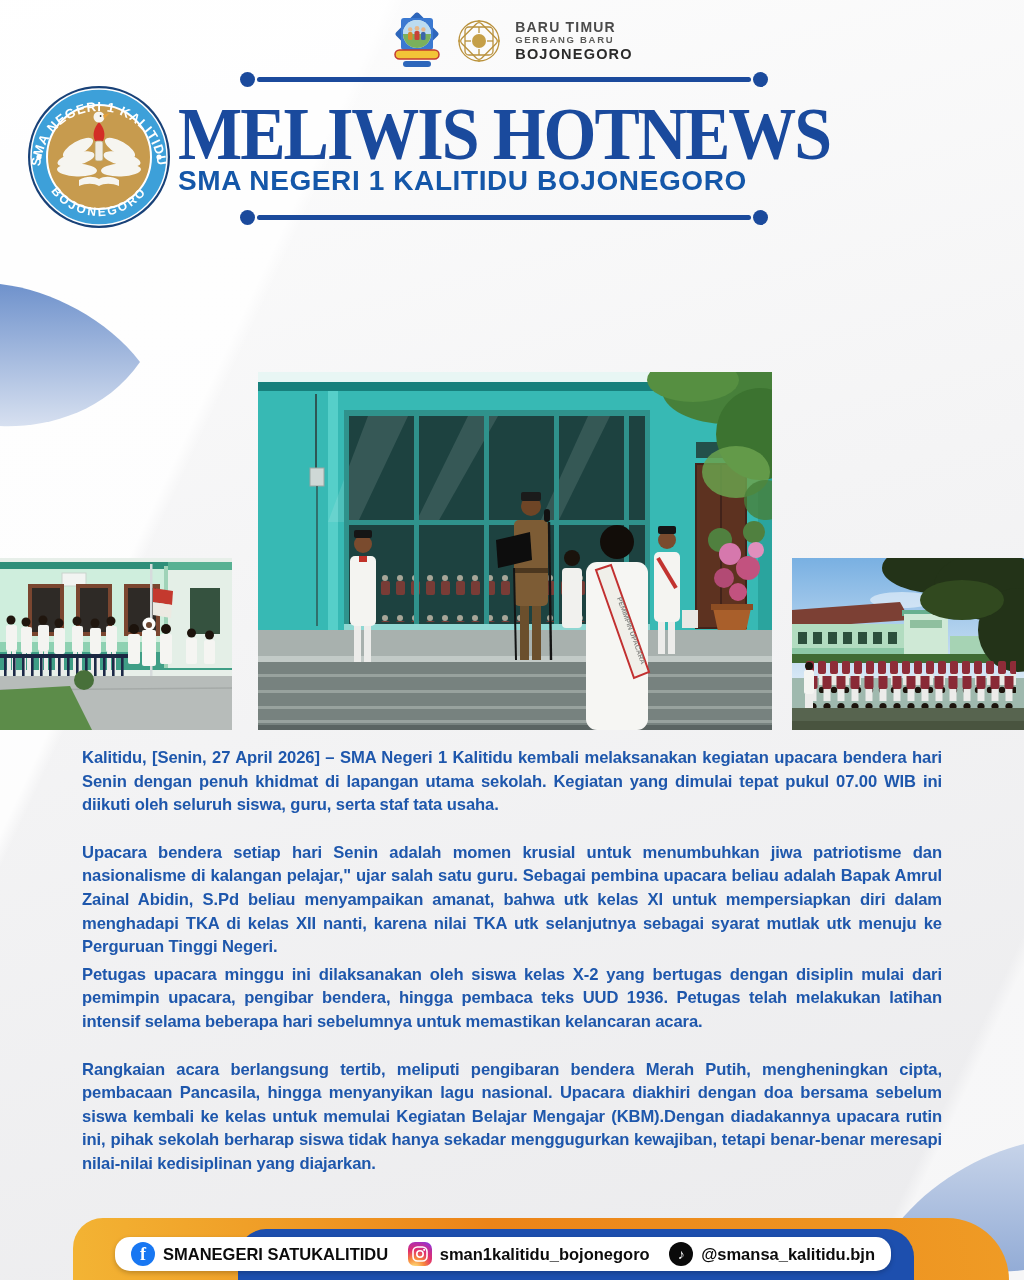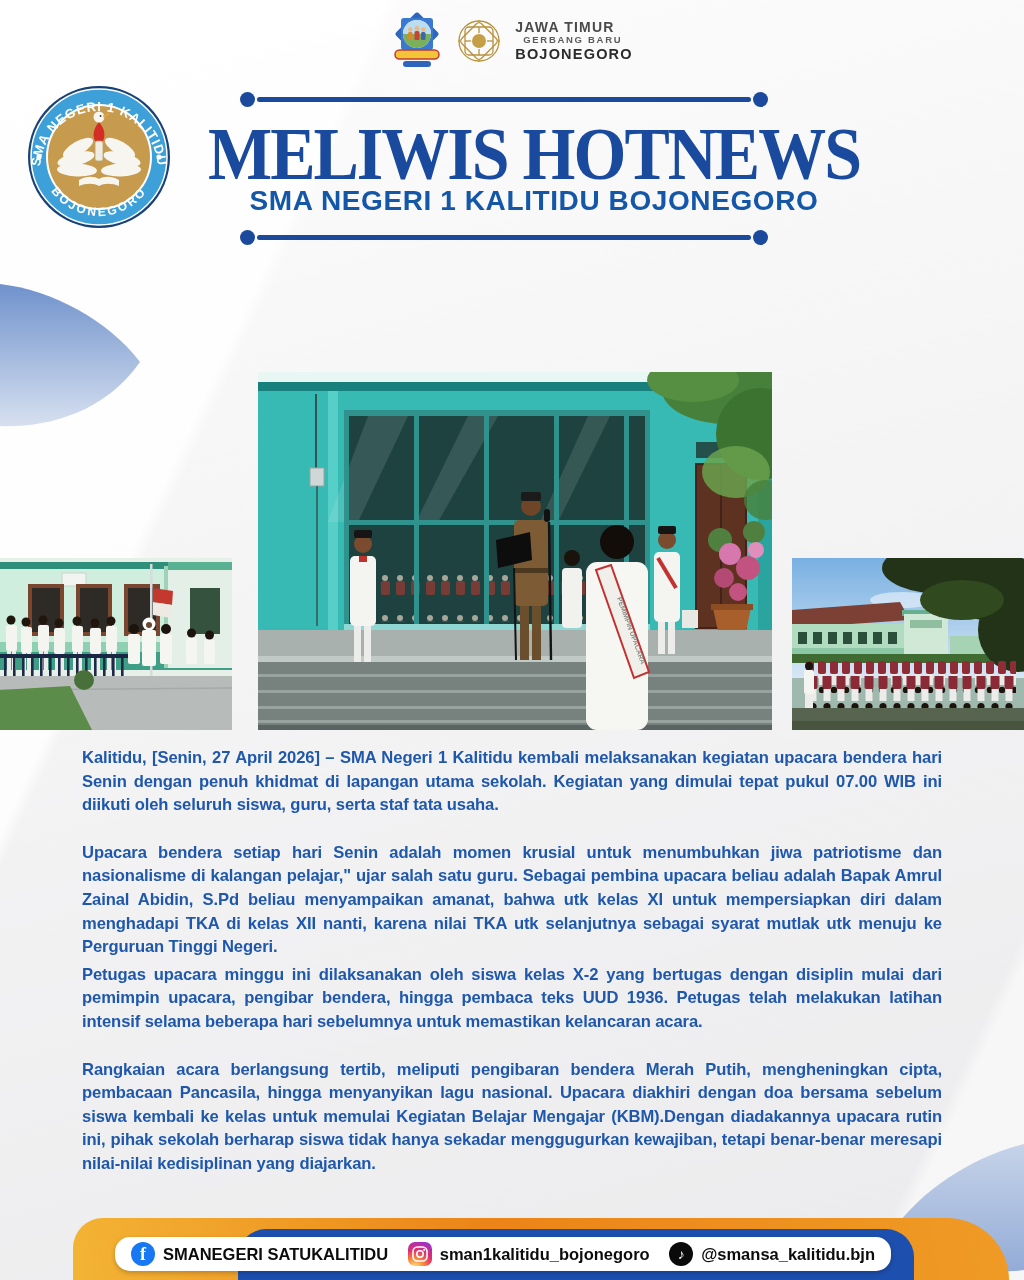--- a/index.html
+++ b/index.html
@@ -6,26 +6,26 @@
   .poster{position:relative;width:1024px;height:1280px;overflow:hidden;margin:0 auto;
     background:linear-gradient(165deg,#fdfdfd 0%,#f4f4f5 45%,#ebebed 100%);
     font-family:"Liberation Sans",sans-serif;}
   .sheen{position:absolute;inset:0;pointer-events:none;
     background:linear-gradient(115deg,rgba(255,255,255,.85) 24%,rgba(255,255,255,0) 25%),
                linear-gradient(295deg,rgba(255,255,255,.55) 9%,rgba(255,255,255,0) 10%);}
   
   .partner-logos{position:absolute;top:12px;left:0;right:0;display:flex;justify-content:center;align-items:center;gap:13px;}
   .jatim-text{line-height:1.15;text-align:left;}
   .jt1{font-size:14px;font-weight:700;letter-spacing:1.2px;color:#4a4a4a;}
-  .jt2{font-size:9.5px;font-weight:700;letter-spacing:1.7px;color:#5a5a58;margin-left:8px;}
+  .jt2{font-size:9.5px;font-weight:700;letter-spacing:1.7px;color:#5a5a58;}
   .jt3{font-size:14.5px;font-weight:800;letter-spacing:1.2px;color:#2b2b2b;}
   
   .school-logo{position:absolute;left:26px;top:84px;width:146px;height:146px;}
   
-  .masthead{position:absolute;left:178px;top:92px;width:712px;text-align:center;}
+  .masthead{position:absolute;left:178px;top:72px;width:712px;}
   .rule{display:flex;align-items:center;width:528px;margin-left:62px;}
   .rule .dot{width:15px;height:15px;border-radius:50%;background:#1b4a9c;flex:0 0 auto;}
   .rule .bar{flex:1;height:5px;background:#1b4a9c;border-radius:3px;margin:0 2px;}
   .m-title{font-family:"Liberation Serif",serif;font-weight:700;font-size:68px;line-height:1.02;
     color:#1a4a9d;letter-spacing:-2px;margin-top:9px;white-space:nowrap;transform:scaleY(1.1);transform-origin:top center;}
   .m-sub{margin-top:0;font-size:28px;font-weight:700;letter-spacing:.6px;color:#1457a9;}
   .rule.bottom{margin-top:13px;}
   
   .headline{position:absolute;top:276px;left:0;right:0;text-align:center;color:#0d57b5;
     font-weight:700;font-size:27.5px;line-height:1.48;}
@@ -114,21 +114,21 @@
         <line x1="9" y1="23" x2="15" y2="23"></line>
           <line x1="31" y1="23" x2="37" y2="23"></line>
       </g>
       <circle cx="23" cy="23" r="7" fill="#c59f47"></circle>
       <circle cx="23" cy="3.5" r="1.4" fill="#c59f47"></circle>
         <circle cx="23" cy="42.5" r="1.4" fill="#c59f47"></circle>
       <circle cx="3.5" cy="23" r="1.4" fill="#c59f47"></circle>
         <circle cx="42.5" cy="23" r="1.4" fill="#c59f47"></circle>
     </svg>
     <div class="jatim-text">
-      <div class="jt1">JAWA TIMUR</div>
+      <div class="jt1">BARU TIMUR</div>
       <div class="jt2">GERBANG BARU</div>
       <div class="jt3">BOJONEGORO</div>
     </div>
   </div>
 
   <svg class="school-logo" viewBox="0 0 146 146">
     <circle cx="73" cy="73" r="71" fill="#184178"></circle>
     <circle cx="73" cy="73" r="68" fill="#3da0d9"></circle>
     <circle cx="73" cy="73" r="68" fill="none" stroke="#ffffff" stroke-width="1.5"></circle>
     <circle cx="73" cy="73" r="52" fill="#c79b4e" stroke="#ffffff" stroke-width="2"></circle>

